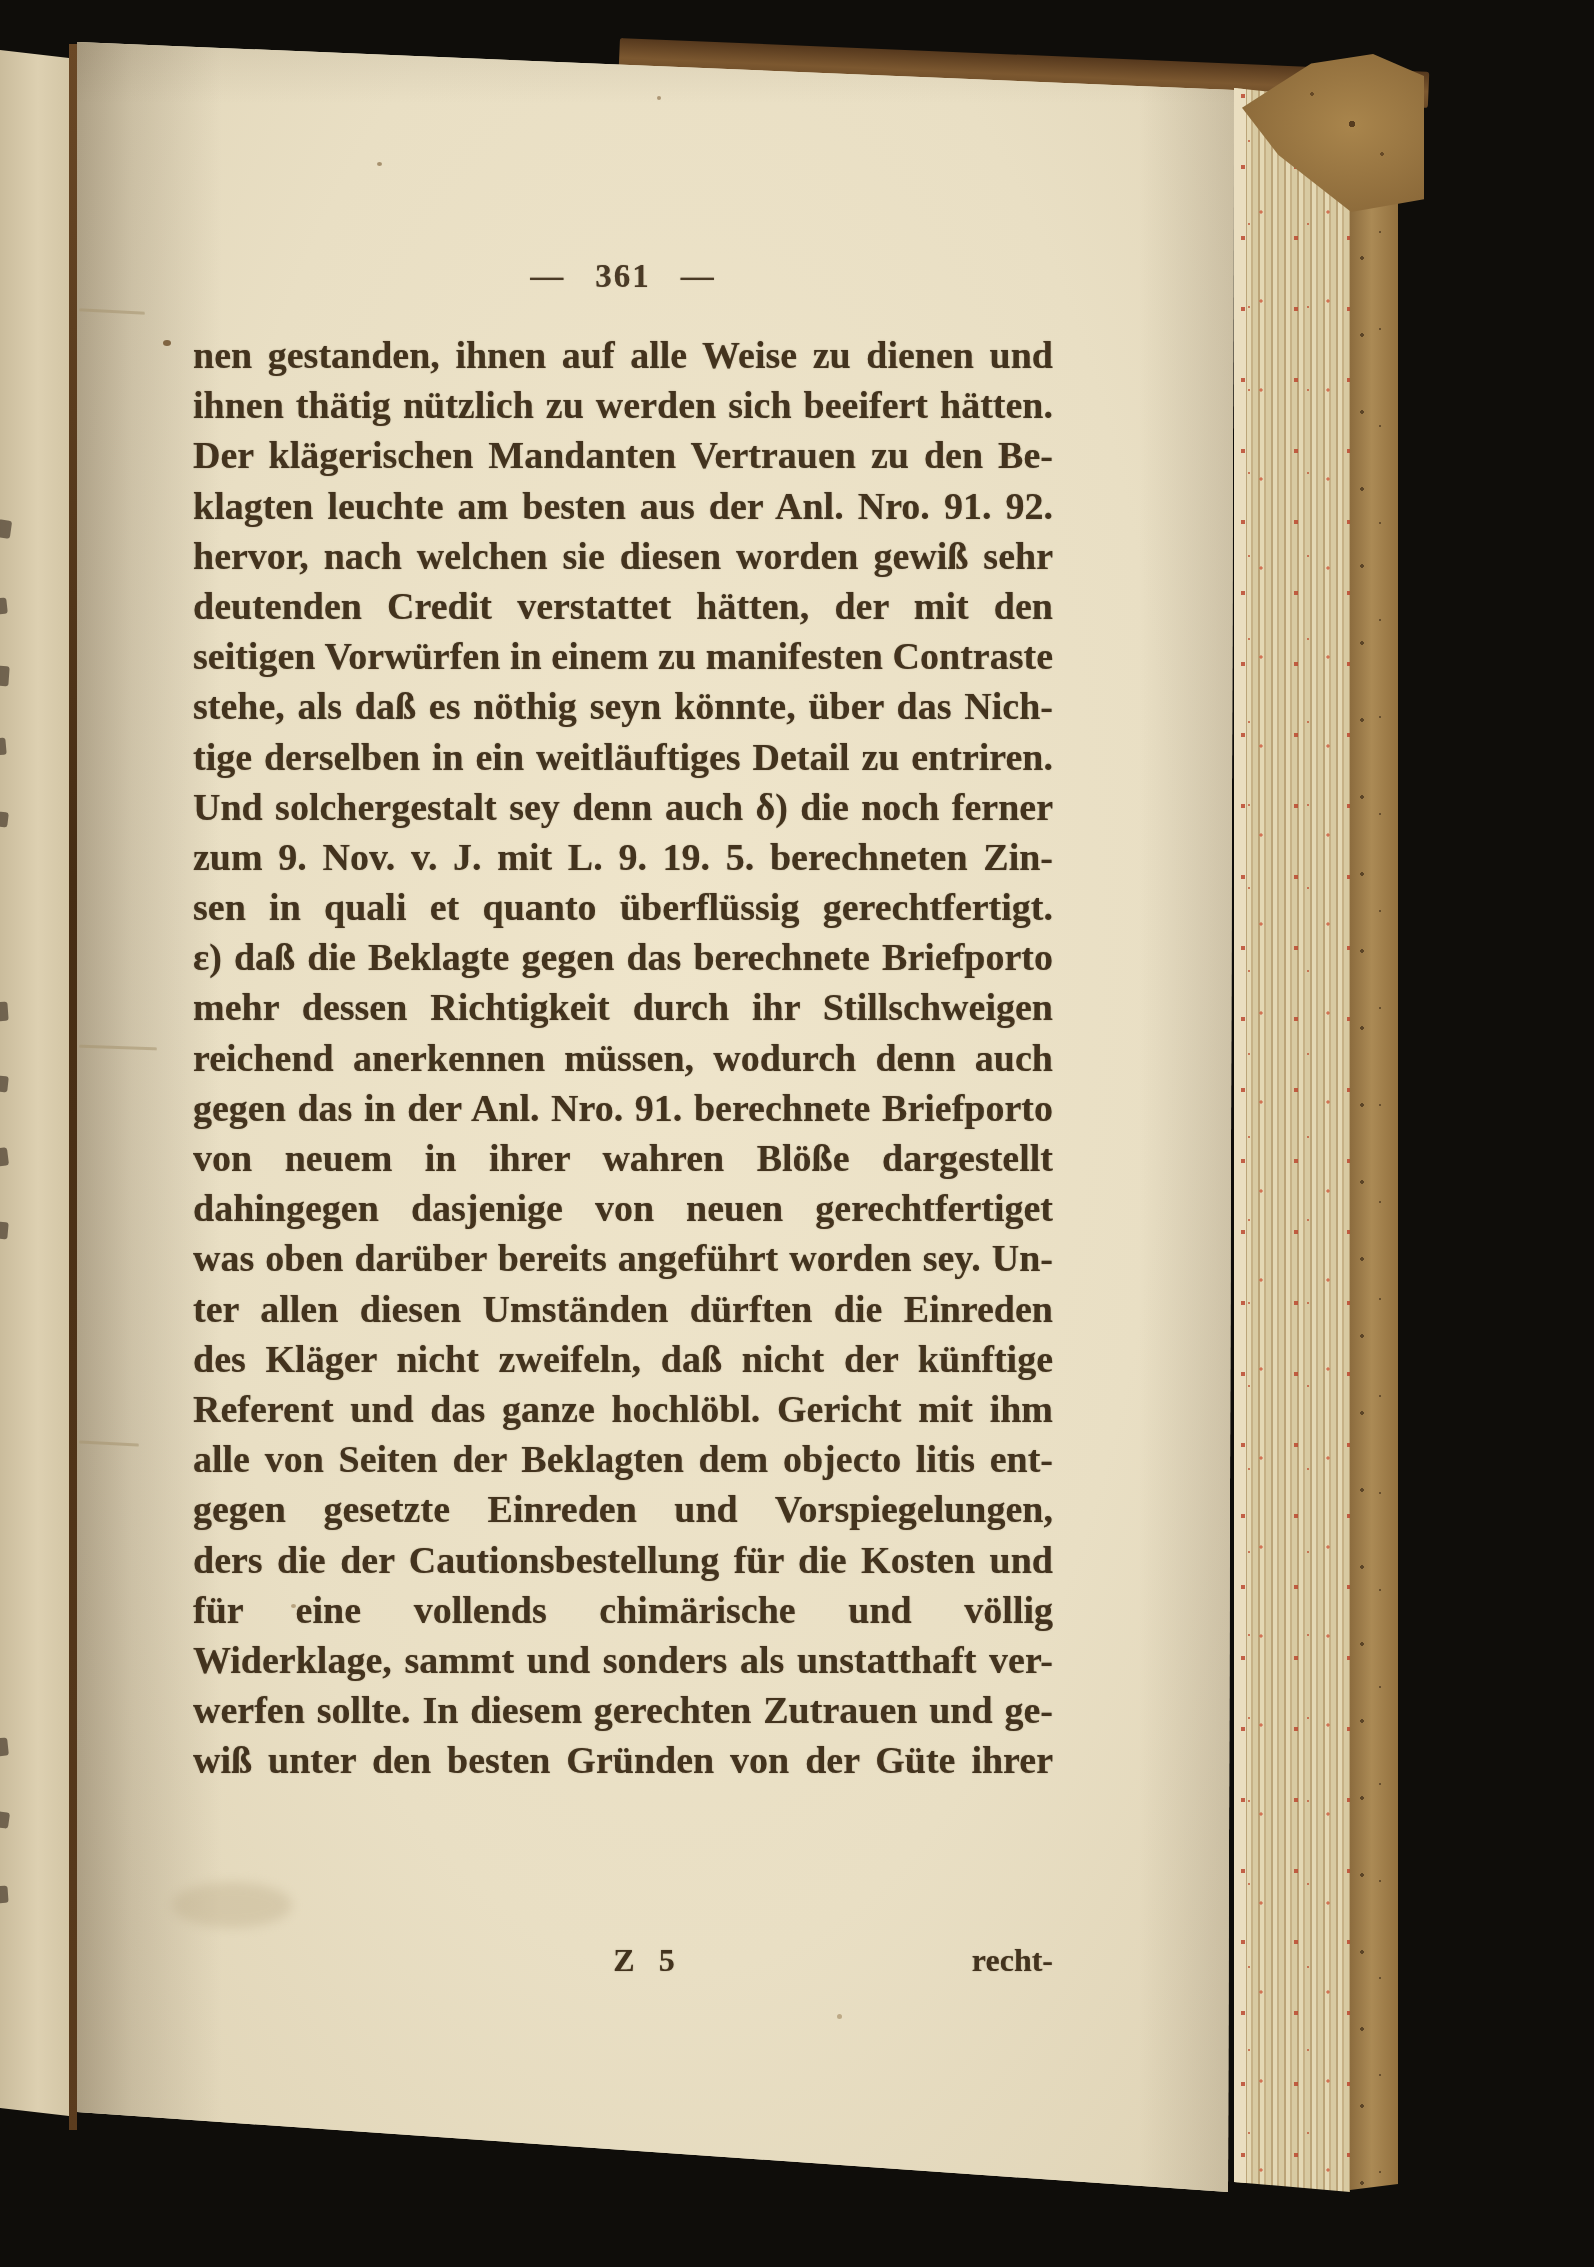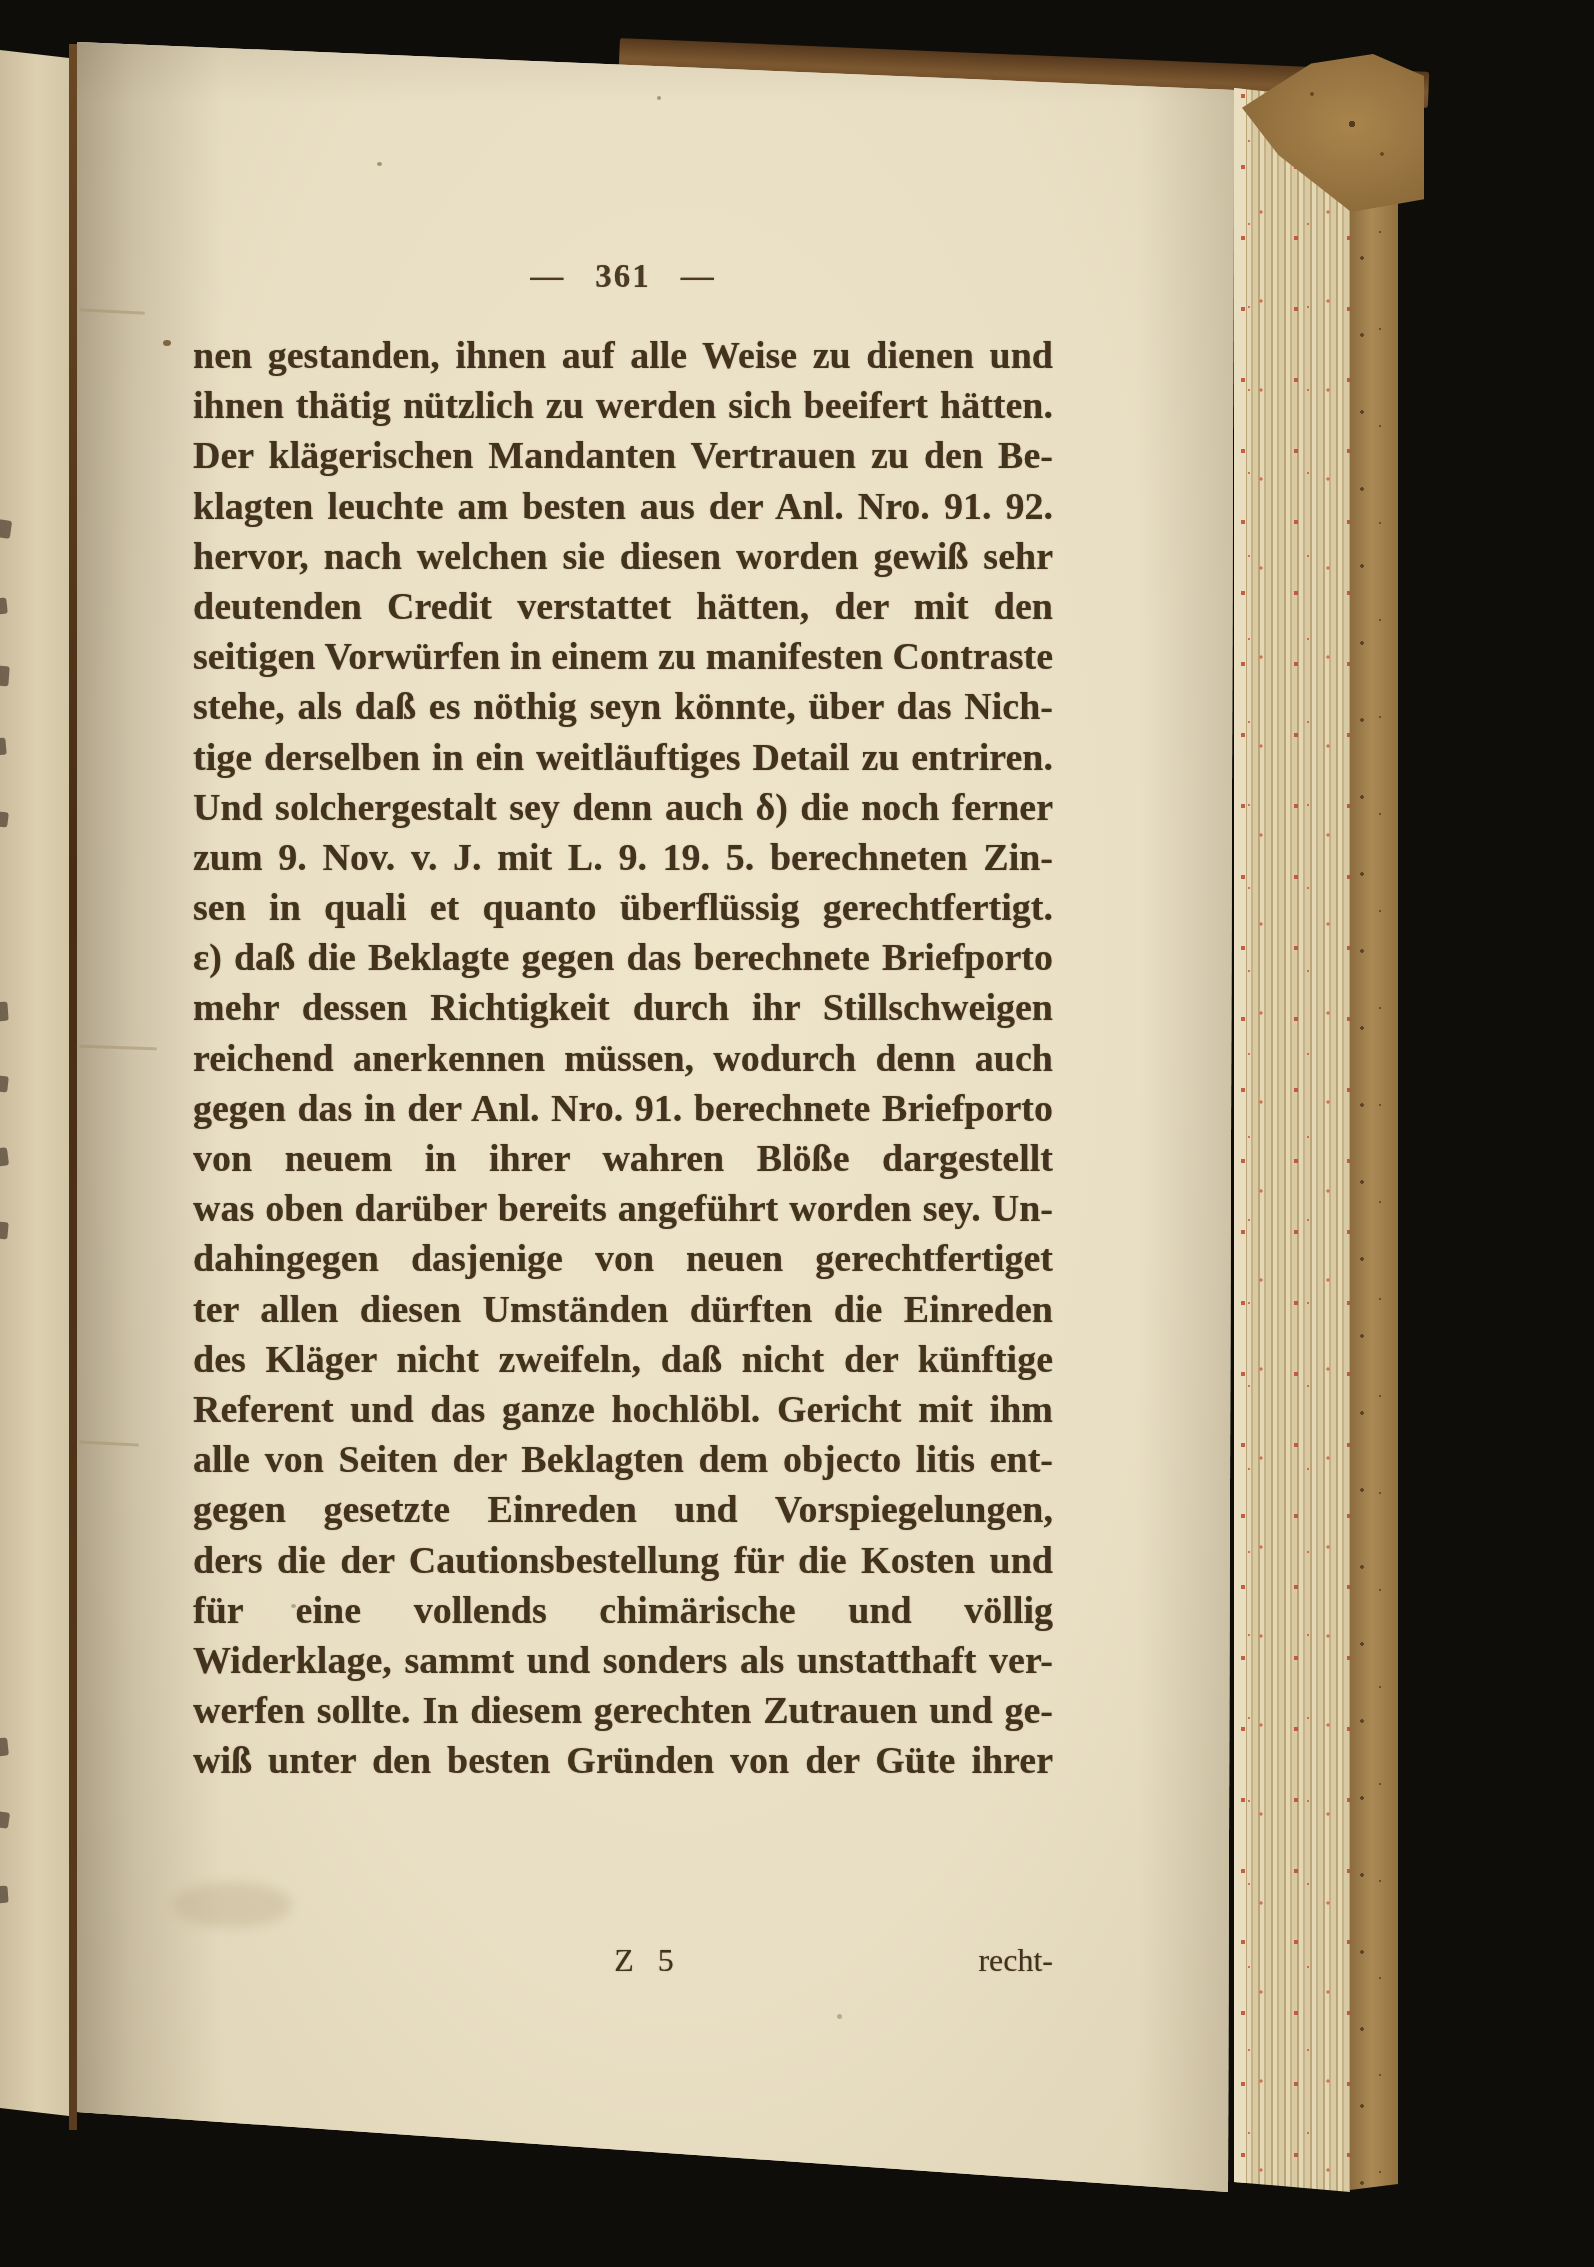--- a/index.html
+++ b/index.html
@@ -70,21 +70,21 @@
   }
   .body-text{position:absolute;top:296px;left:0;width:100%;}
   .line{
     height:50.2px;line-height:50.2px;overflow:hidden;
     font-size:38px;font-weight:bold;
     text-align:justify;text-align-last:justify;
     text-shadow:0 0 1.2px rgba(64,48,26,.55);
     white-space:normal;
   }
   .footer{position:absolute;top:1908px;left:0;width:100%;height:60px;
-    font-size:32px;font-weight:normal;text-shadow:0 0 1.2px rgba(64,48,26,.55);text-align:right;}
+    font-size:32px;font-weight:bold;text-shadow:0 0 1.2px rgba(64,48,26,.55);text-align:right;}
   .signature{position:absolute;left:455px;transform:translateX(-50%);letter-spacing:8px;}
   .catchword{position:absolute;right:0;}
 
   
   .fore-edge{
     position:absolute;left:1234px;top:84px;width:116px;height:2112px;
     background-image:
       radial-gradient(circle 2.2px at 9px 12px, rgba(187,73,48,.85) 98%, rgba(187,73,48,0)),
       radial-gradient(circle 1.6px at 27px 39px, rgba(205,90,60,.8) 98%, rgba(205,90,60,0)),
       radial-gradient(circle 1.4px at 42px 20px, rgba(170,60,40,.75) 98%, rgba(170,60,40,0)),
@@ -179,22 +179,22 @@
           <div class="line">stehe, als daß es nöthig seyn könnte, über das Nich-</div>
           <div class="line">tige derselben in ein weitläuftiges Detail zu entriren.</div>
           <div class="line">Und solchergestalt sey denn auch δ) die noch ferner bis</div>
           <div class="line">zum 9. Nov. v. J. mit L. 9. 19. 5. berechneten Zin-</div>
           <div class="line">sen in quali et quanto überflüssig gerechtfertigt.</div>
           <div class="line">ε) daß die Beklagte gegen das berechnete Briefporto</div>
           <div class="line">mehr dessen Richtigkeit durch ihr Stillschweigen hin-</div>
           <div class="line">reichend anerkennen müssen, wodurch denn auch die</div>
           <div class="line">gegen das in der Anl. Nro. 91. berechnete Briefporto</div>
           <div class="line">von neuem in ihrer wahren Blöße dargestellt würden,</div>
+          <div class="line">dahingegen dasjenige von neuen gerechtfertiget werde,</div>
           <div class="line">was oben darüber bereits angeführt worden sey. Un-</div>
-          <div class="line">dahingegen dasjenige von neuen gerechtfertiget werde,</div>
           <div class="line">ter allen diesen Umständen dürften die Einreden</div>
           <div class="line">des Kläger nicht zweifeln, daß nicht der künftige Herr</div>
           <div class="line">Referent und das ganze hochlöbl. Gericht mit ihm</div>
           <div class="line">alle von Seiten der Beklagten dem objecto litis ent-</div>
           <div class="line">gegen gesetzte Einreden und Vorspiegelungen, beson-</div>
           <div class="line">ders die der Cautionsbestellung für die Kosten und</div>
           <div class="line">für eine vollends chimärische und völlig ungegründete</div>
           <div class="line">Widerklage, sammt und sonders als unstatthaft ver-</div>
           <div class="line">werfen sollte.  In diesem gerechten Zutrauen und ge-</div>
           <div class="line">wiß unter den besten Gründen von der Güte ihrer</div>

